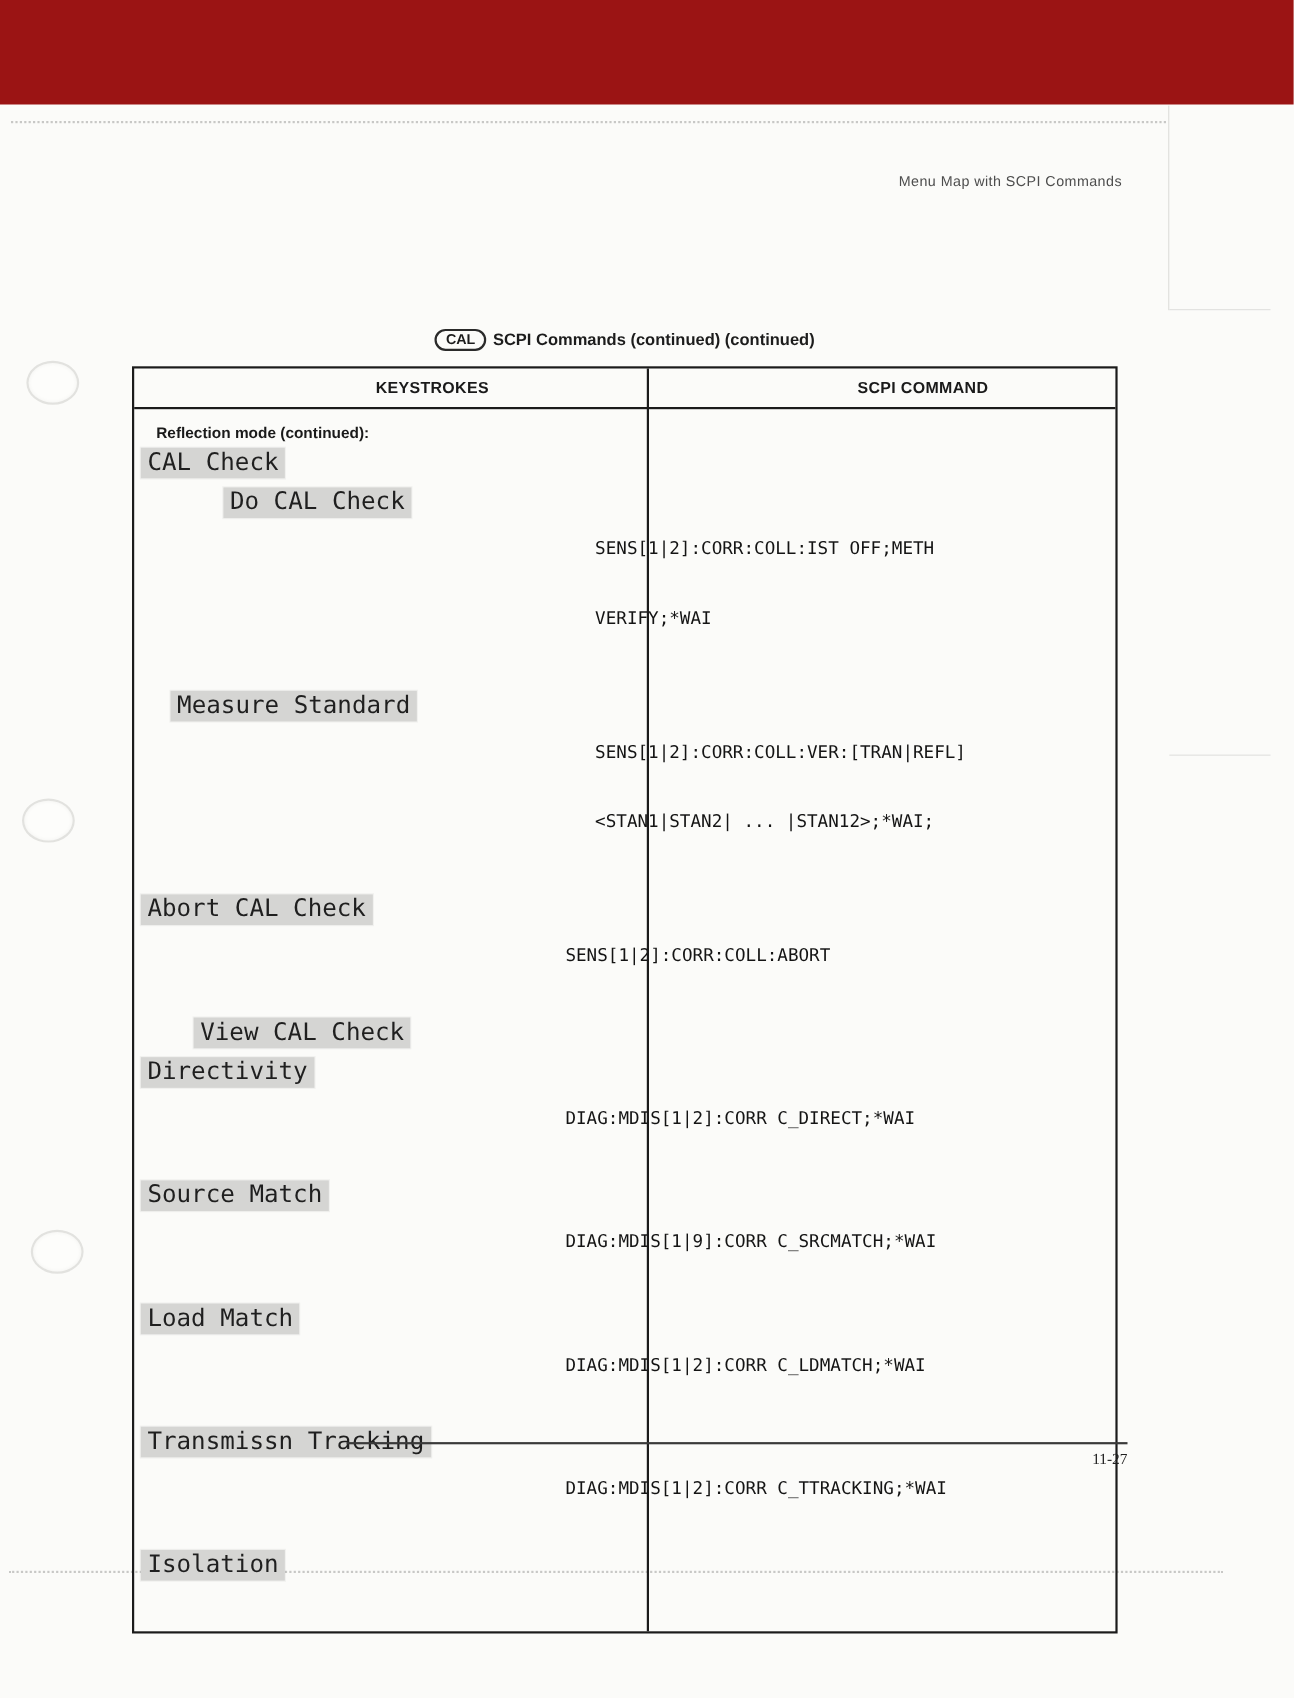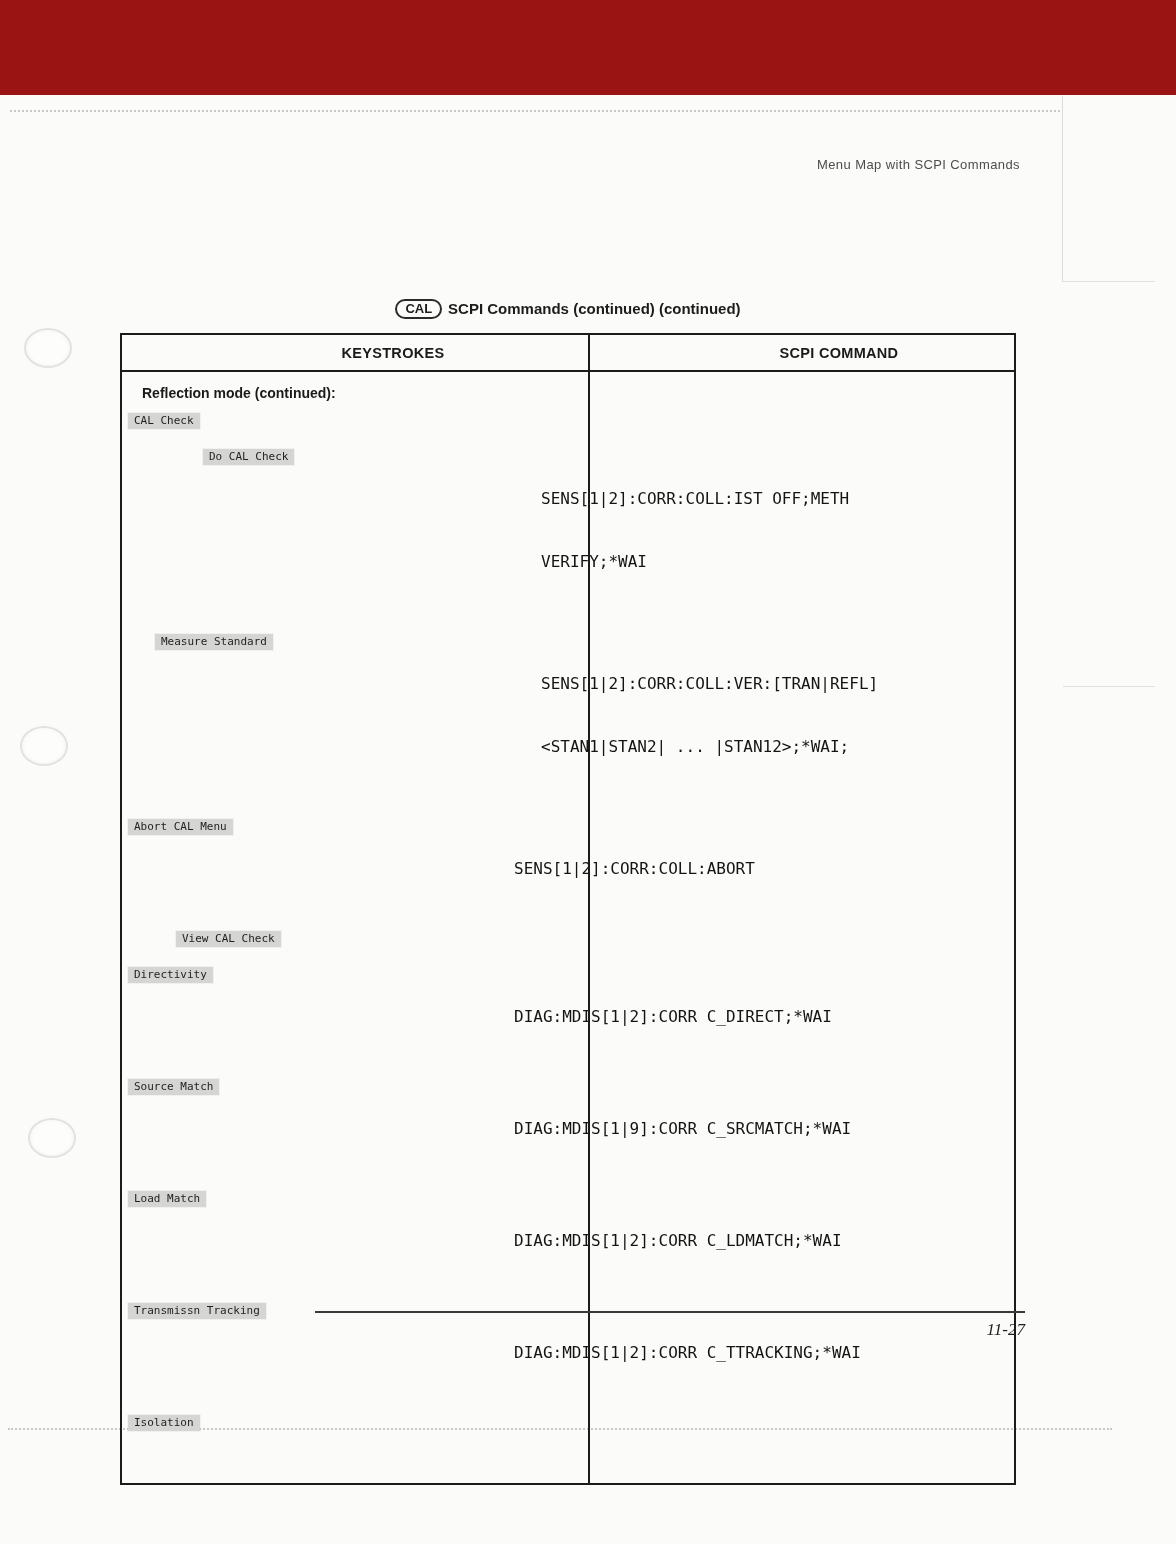--- a/index.html
+++ b/index.html
@@ -56,40 +56,40 @@
   .t-head-cell.left { width:542px; }
   .t-head-cell.right { flex:1; }
 
   .t-body { padding-bottom:8px; }
   .t-section { padding:13px 0 2px 20px; font-size:14px; font-weight:bold; color:#1a1a1a; min-height:30px; }
 
   .t-row { display:flex; min-height:36px; padding-top:7px; align-items:flex-start; }
   .t-row.double { padding-bottom:10px;margin-left:27px; }
   .t-key {
     width:384px; padding-left:6px;
-    font-family:"DejaVu Sans Mono", monospace; font-size:11px; color:#1f1f1f;
+    font-family:"DejaVu Sans Mono", monospace; font-size:22px; color:#1f1f1f;
     line-height:21px;
   }
   .t-key.indent-1 { padding-left:54px; }
   .t-key.indent-2 { }
   .shade {
     background:#d5d5d3; padding:1px 6px 2px;
     box-shadow:0 0 0 1px rgba(0,0,0,0.04);
   }
   .t-cmd {
     flex:1; padding-left:8px;
     font-family:"DejaVu Sans Mono", monospace; font-size:16px; color:#141414;
     line-height:21px; white-space:pre;
   }
 
   
   .footer-rule { position:absolute; left:315px; top:1311px; width:710px; height:2px; background:#3a3a3a; }
   .page-number {
     position:absolute; top:1320px; left:880px; width:145px; text-align:right;
-    font-family:"Liberation Serif", serif; font-size:17px; color:#1f1f1f;font-style:italic;
+    font-family:"Liberation Serif", serif; font-size:14px; color:#1f1f1f;
   }
 </style>
 </head>
 <body>
 
 <div class="red-band"></div>
 <div class="dotted-line dotted-top"></div>
 <div class="dotted-line dotted-bottom"></div>
 <div class="hole hole-1"></div>
 <div class="hole hole-2"></div>
@@ -130,21 +130,21 @@
 
     <div class="t-row double">
       <div class="t-key indent-2"><span class="shade">Measure Standard</span></div>
       <div class="t-cmd">
         <div>SENS[1|2]:CORR:COLL:VER:[TRAN|REFL]</div>
         <div>&lt;STAN1|STAN2| ... |STAN12&gt;;*WAI;</div>
       </div>
     </div>
 
     <div class="t-row">
-      <div class="t-key indent-2"><span class="shade">Abort CAL Menu</span></div>
+      <div class="t-key indent-2"><span class="shade">Abort CAL Check</span></div>
       <div class="t-cmd">
         <div>SENS[1|2]:CORR:COLL:ABORT</div>
       </div>
     </div>
 
     <div class="t-row">
       <div class="t-key indent-1"><span class="shade">View CAL Check</span></div>
       <div class="t-cmd"></div>
     </div>
 

